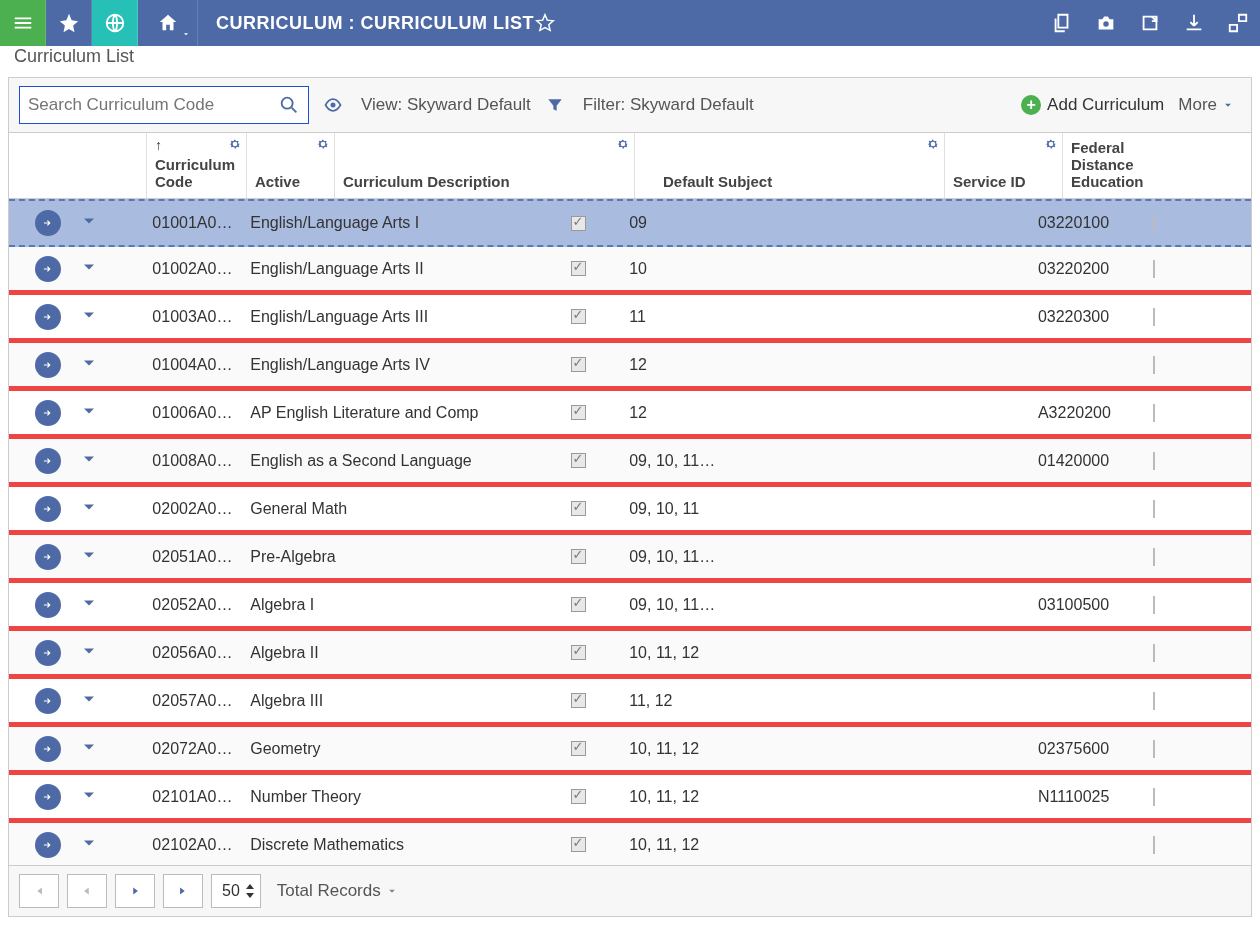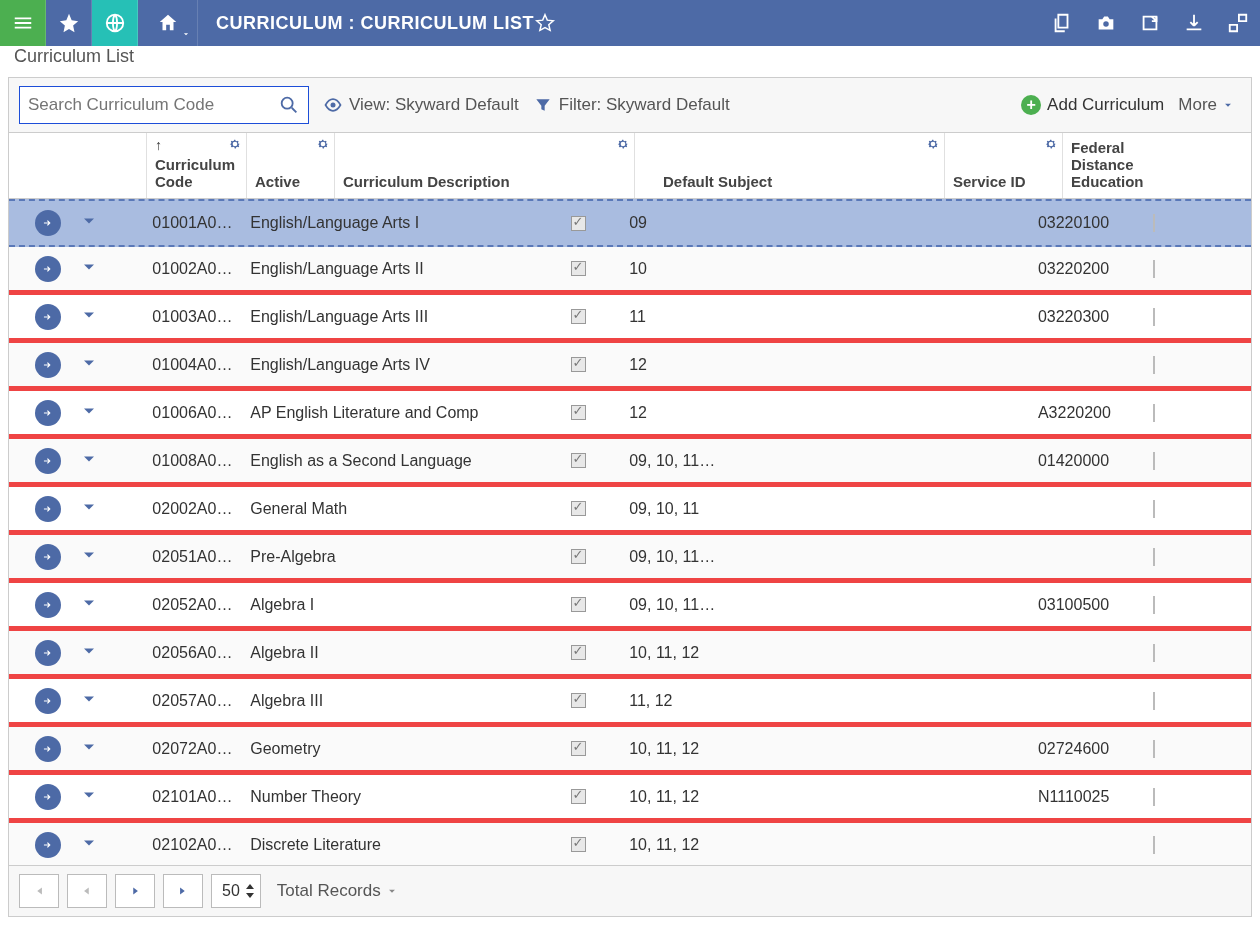--- a/index.html
+++ b/index.html
@@ -22,21 +22,21 @@
 .breadcrumb { padding: 0 14px 10px; font-size: 18px; color: #555; }
 
 
 .panel { border: 1px solid #ccc; margin: 0 8px; background: #f7f7f7; position: relative; height: 840px; display:flex; flex-direction:column; }
 
 
 .toolbar { display: flex; align-items: center; padding: 8px 10px; gap: 14px; }
 .search-wrap { display: flex; align-items: center; border: 1px solid #1d4ed8; background: #fff; width: 290px; height: 38px; padding: 0 8px; }
 .search-wrap input { border: none; outline: none; flex: 1; font-size: 17px; color: #888; }
 .search-wrap .search-icon { width: 22px; height: 22px; fill: #4d6aa6; }
-.tb-item { display: flex; align-items: flex-start; gap: 6px; color: #555; font-size: 17px; }
+.tb-item { display: flex; align-items: flex-start; gap: 18px; color: #555; font-size: 17px; }
 .tb-item svg { width: 20px; height: 20px; fill: #4d6aa6; }
 .toolbar .spacer2 { flex: 1; }
 .add-btn { display: flex; align-items: center; gap: 6px; color: #333; font-size: 17px; cursor: pointer; }
 .add-btn .plus-circ { width: 20px; height: 20px; border-radius: 50%; background: #4caf50; color: #fff; font-weight: bold; display: flex; align-items: center; justify-content: center; font-size: 16px; }
 .more-btn { display: flex; align-items: center; gap: 4px; color: #555; font-size: 17px; cursor: pointer; margin-right: 6px; }
 .more-btn svg { width: 14px; height: 14px; fill: #4d6aa6; }
 
 
 .thead { display: flex; background: #fff; border-top: 1px solid #ccc; border-bottom: 1px solid #ccc; font-weight: bold; color: #444; font-size: 15px; }
 .thead .th { padding: 6px 6px 8px 8px; border-right: 1px solid #e0e0e0; position: relative; display: flex; flex-direction: column; justify-content: flex-end; }
@@ -467,21 +467,21 @@
               <path d="M6 9l6 6 6-6z"></path>
             </svg></span>
     </div>
     <div class="td col-code">02072A0…</div>
     <div class="td col-desc">Geometry</div>
     <div class="td col-active">
           <span class="chk"></span>
         </div>
     <div class="td col-grade">10, 11, 12</div>
     <div class="td col-subject"></div>
-    <div class="td col-service">02724600</div>
+    <div class="td col-service">02375600</div>
     <div class="td col-federal"><span class="fed-chk"></span></div>
   </div>
       <div class="tr">
     <div class="td col-actions">
       <span class="row-open">
             <svg viewBox="0 0 24 24">
               <path d="M5 12h10M11 8l4 4-4 4" fill="none" stroke="#fff" stroke-width="2"></path>
             </svg>
           </span>
       <span class="row-expand"><svg viewBox="0 0 24 24">
@@ -503,21 +503,21 @@
       <span class="row-open">
             <svg viewBox="0 0 24 24">
               <path d="M5 12h10M11 8l4 4-4 4" fill="none" stroke="#fff" stroke-width="2"></path>
             </svg>
           </span>
       <span class="row-expand"><svg viewBox="0 0 24 24">
               <path d="M6 9l6 6 6-6z"></path>
             </svg></span>
     </div>
     <div class="td col-code">02102A0…</div>
-    <div class="td col-desc">Discrete Literature</div>
+    <div class="td col-desc">Discrete Mathematics</div>
     <div class="td col-active">
           <span class="chk"></span>
         </div>
     <div class="td col-grade">10, 11, 12</div>
     <div class="td col-subject"></div>
     <div class="td col-service"></div>
     <div class="td col-federal"><span class="fed-chk"></span></div>
   </div>
     </div>
 

